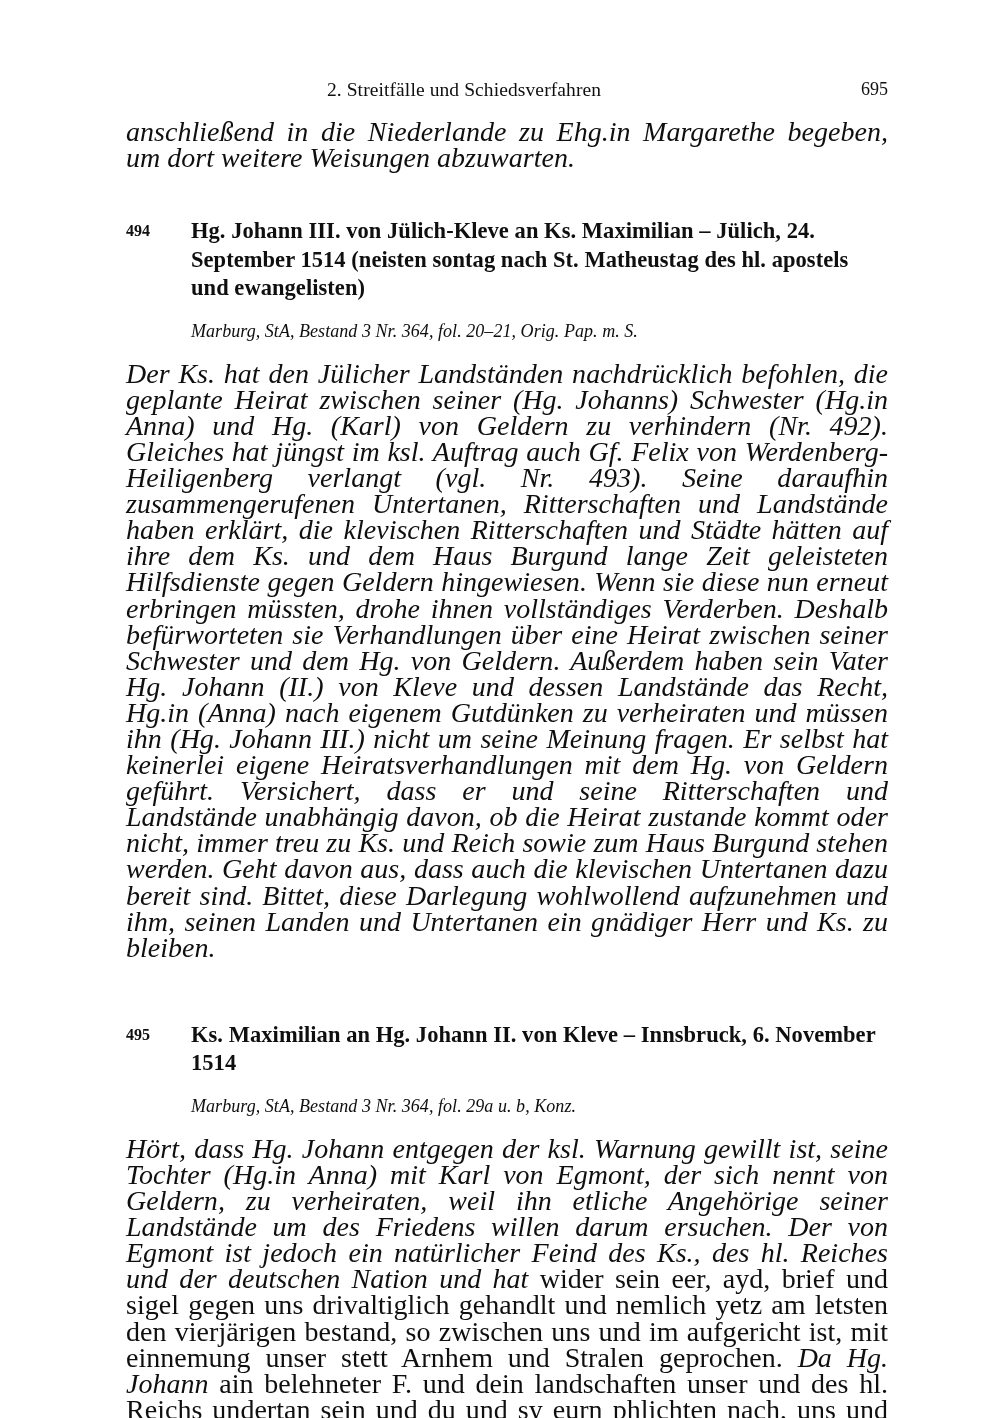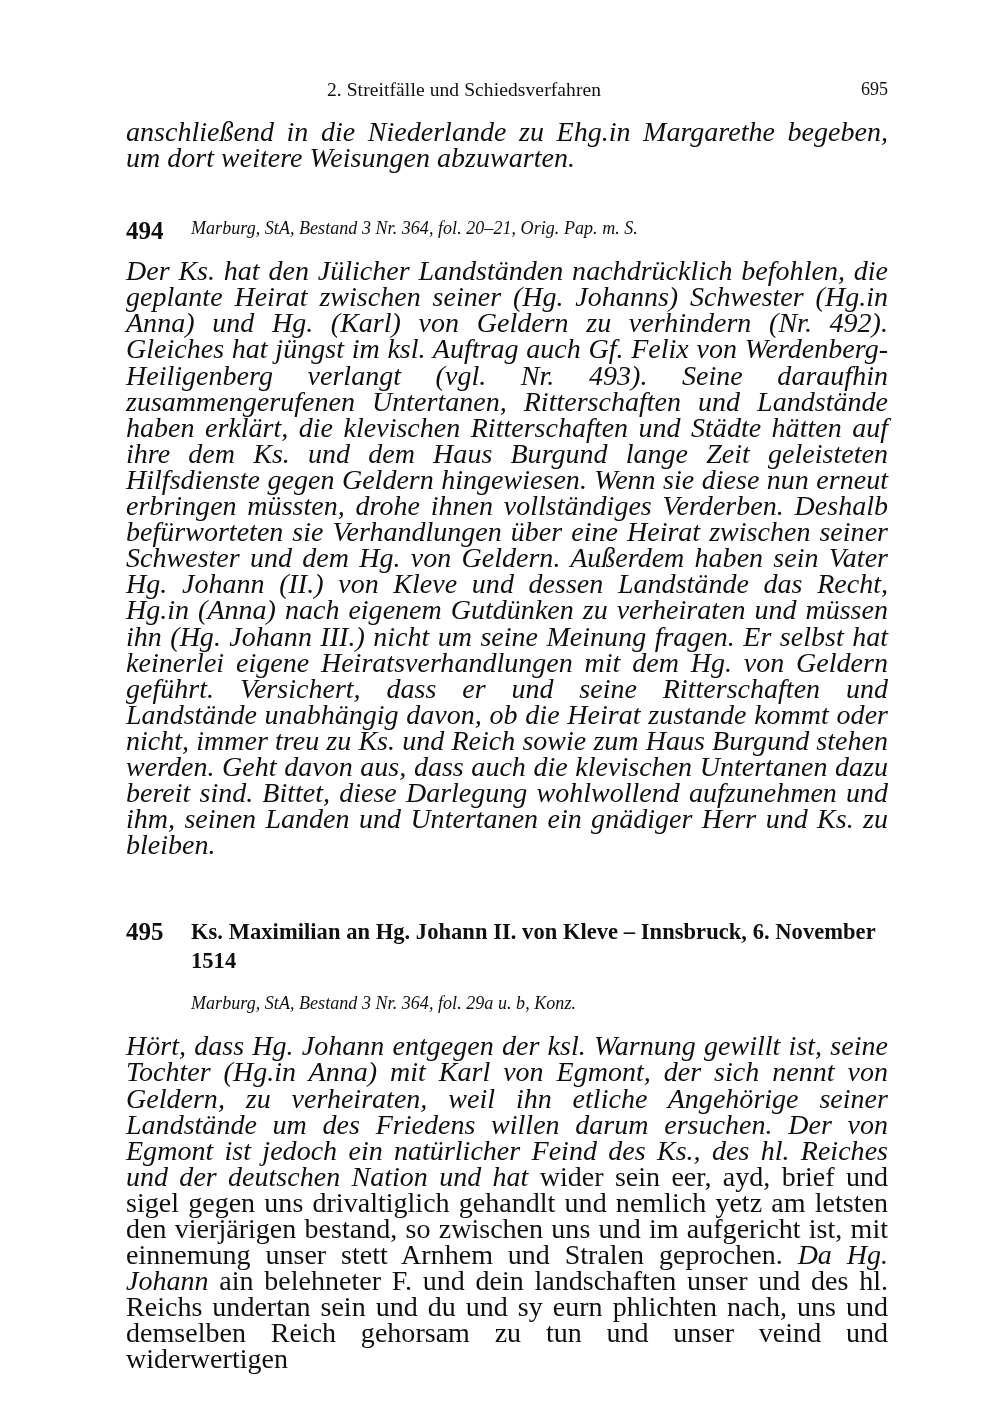--- a/index.html
+++ b/index.html
@@ -79,21 +79,21 @@
     font-weight: bold;
     font-size: 22.5px;
     line-height: 28.5px;
     letter-spacing: 0.05px;
   }
   .entry-num {
     position: absolute;
     left: 0;
     top: 0;
     font-weight: bold;
-    font-size: 25px;
+    font-size: 16px;
     line-height: 28.5px;
   }
   .entry-source {
     margin-left: 65px;
     margin-top: 17px;
     font-style: italic;
     font-size: 18px;
     line-height: 23px;
     letter-spacing: 0.05px;
   }
@@ -113,20 +113,21 @@
     <div class="runhead">
       <div class="runhead-title">2. Streitfälle und Schiedsverfahren</div>
       <div class="runhead-folio">695</div>
     </div>
 
     <p class="abstract lead">anschließend in die Niederlande zu Ehg.in Margarethe begeben, um dort weitere Weisungen abzuwarten.</p>
 
     <div class="entry">
       <div class="entry-head">
         <span class="entry-num">494</span>
+        <span>Hg. Johann III. von Jülich-Kleve an Ks. Maximilian – Jülich, 24. September 1514 (neisten sontag nach St. Matheustag des hl. apostels und ewangelisten)</span>
       </div>
       <div class="entry-source">Marburg, StA, Bestand 3 Nr. 364, fol. 20–21, Orig. Pap. m. S.</div>
       <p class="abstract entry-body">Der Ks. hat den Jülicher Landständen nachdrücklich befohlen, die geplante Heirat zwischen seiner (Hg. Johanns) Schwester (Hg.in Anna) und Hg. (Karl) von Geldern zu verhindern (Nr. 492). Gleiches hat jüngst im ksl. Auftrag auch Gf. Felix von Werdenberg-Heiligenberg verlangt (vgl. Nr. 493). Seine daraufhin zusammengerufenen Untertanen, Ritterschaften und Landstände haben erklärt, die klevischen Ritterschaften und Städte hätten auf ihre dem Ks. und dem Haus Burgund lange Zeit geleisteten Hilfsdienste gegen Geldern hingewiesen. Wenn sie diese nun erneut erbringen müssten, drohe ihnen vollständiges Verderben. Deshalb befürworteten sie Verhandlungen über eine Heirat zwischen seiner Schwester und dem Hg. von Geldern. Außerdem haben sein Vater Hg. Johann (II.) von Kleve und dessen Landstände das Recht, Hg.in (Anna) nach eigenem Gutdünken zu verheiraten und müssen ihn (Hg. Johann III.) nicht um seine Meinung fragen. Er selbst hat keinerlei eigene Heiratsverhandlungen mit dem Hg. von Geldern geführt. Versichert, dass er und seine Ritterschaften und Landstände unabhängig davon, ob die Heirat zustande kommt oder nicht, immer treu zu Ks. und Reich sowie zum Haus Burgund stehen werden. Geht davon aus, dass auch die klevischen Untertanen dazu bereit sind. Bittet, diese Darlegung wohlwollend aufzunehmen und ihm, seinen Landen und Untertanen ein gnädiger Herr und Ks. zu bleiben.</p>
     </div>
 
     <div class="entry second">
       <div class="entry-head">
         <span class="entry-num">495</span>
         <span>Ks. Maximilian an Hg. Johann II. von Kleve – Innsbruck, 6. November 1514</span>
       </div>

